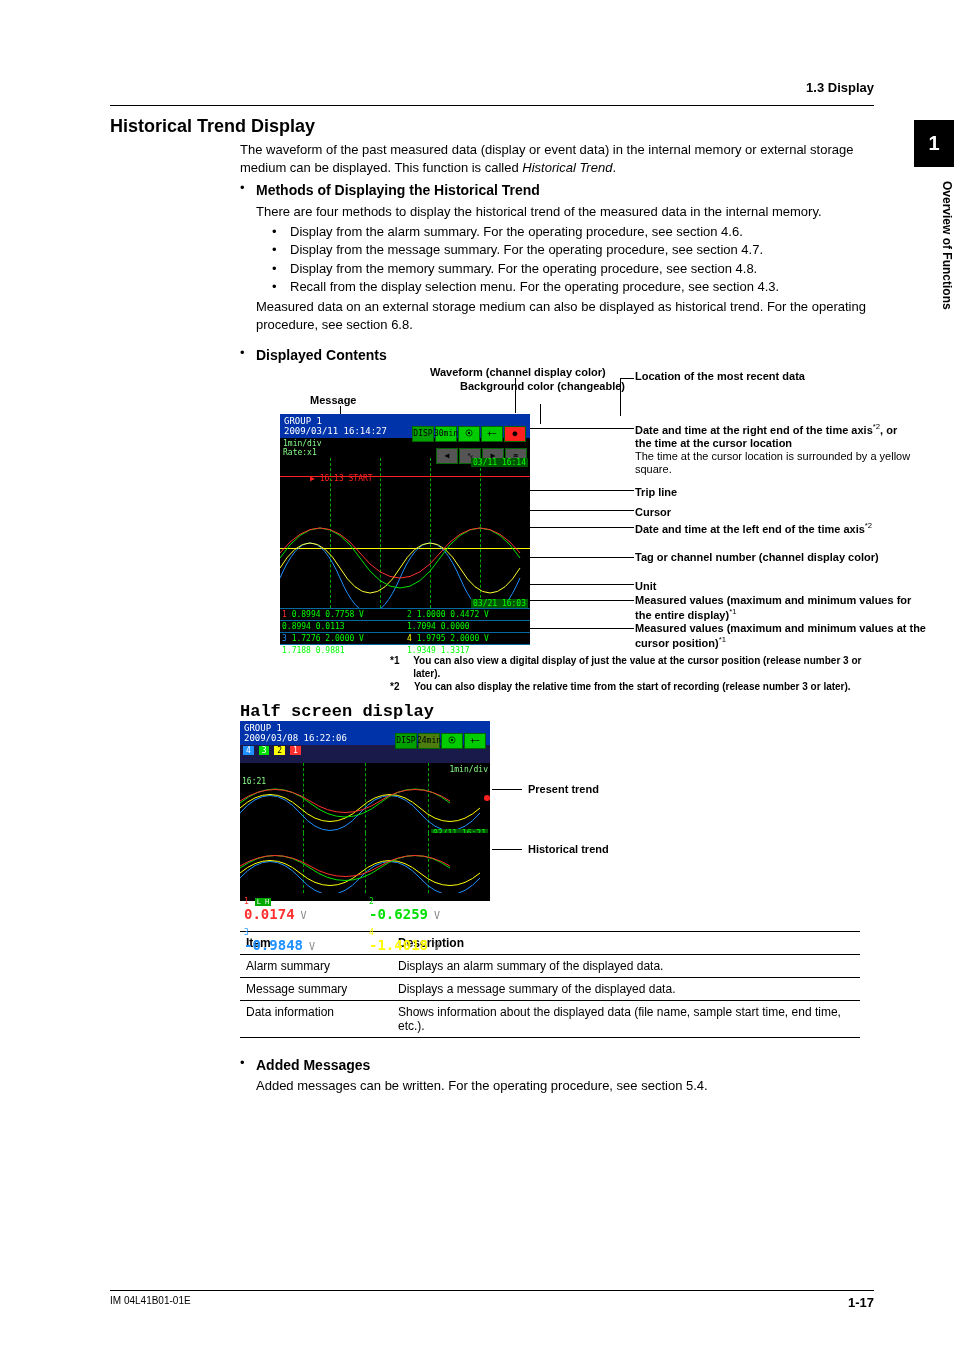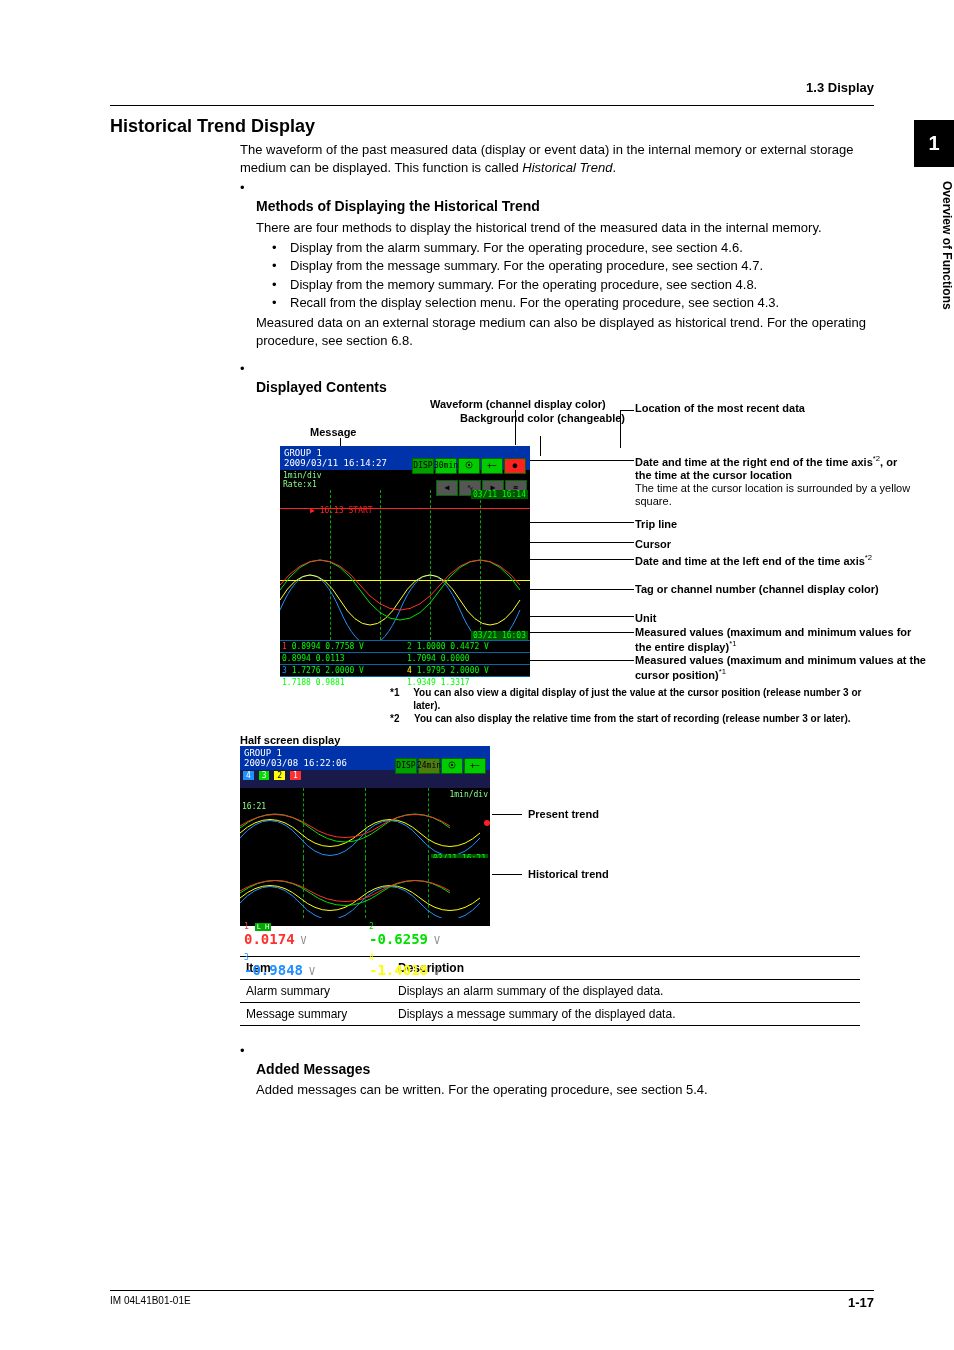--- a/index.html
+++ b/index.html
@@ -57,21 +57,21 @@
     margin-bottom: 4px;
   }
   .body-block {
     margin-left: 130px;
     line-height: 1.4;
   }
   .body-block p { margin: 2px 0; }
   .sub-heading {
     font-weight: bold;
     font-size: 14px;
-    margin-top: 18px;
+    margin-top: 2px;
   }
   .bullet-row { display:flex; }
   .bullet-dot { width:16px; }
   .indent-list { margin-left:16px; }
   .indent-list .li-row { display:flex; }
   .indent-list .li-dot { width:18px; }
   .screenshot1 {
     position:relative;
     width:250px;
     height:230px;
@@ -97,23 +97,24 @@
     margin-left:150px;
     font-size:10px;
     font-weight:bold;
     line-height:1.3;
     margin-top:4px;
   }
   .footnotes .fn-row { display:flex; }
   .footnotes .fn-key { width:24px; }
   .half-label {
     margin-left:130px;
-    font-size:11px;
+    font-size:17px;
     font-weight:bold;
     margin-top:6px;
+    font-family:Liberation Mono, monospace;
   }
   .screenshot2 {
     position:relative;
     width:250px;
     height:180px;
     background:#000;
     font-family:monospace;
     font-size:9px;
     color:#fff;
     margin-left:130px;
@@ -392,20 +393,24 @@
       <th>Description</th>
     </tr>
     <tr>
       <td>Alarm summary</td>
       <td>Displays an alarm summary of the displayed data.</td>
     </tr>
     <tr>
       <td>Message summary</td>
       <td>Displays a message summary of the displayed data.</td>
     </tr>
+    <tr>
+      <td>Data information</td>
+      <td>Shows information about the displayed data (file name, sample start time, end time, etc.).</td>
+    </tr>
   </tbody>
     </table>
 
   <div class="body-block" style="margin-top:16px;">
     <div class="bullet-row">
       <div class="bullet-dot">•</div>
       <div class="sub-heading">Added Messages</div>
     </div>
     <p style="margin-left:16px;">Added messages can be written. For the operating procedure, see section 5.4.</p>
   </div>

